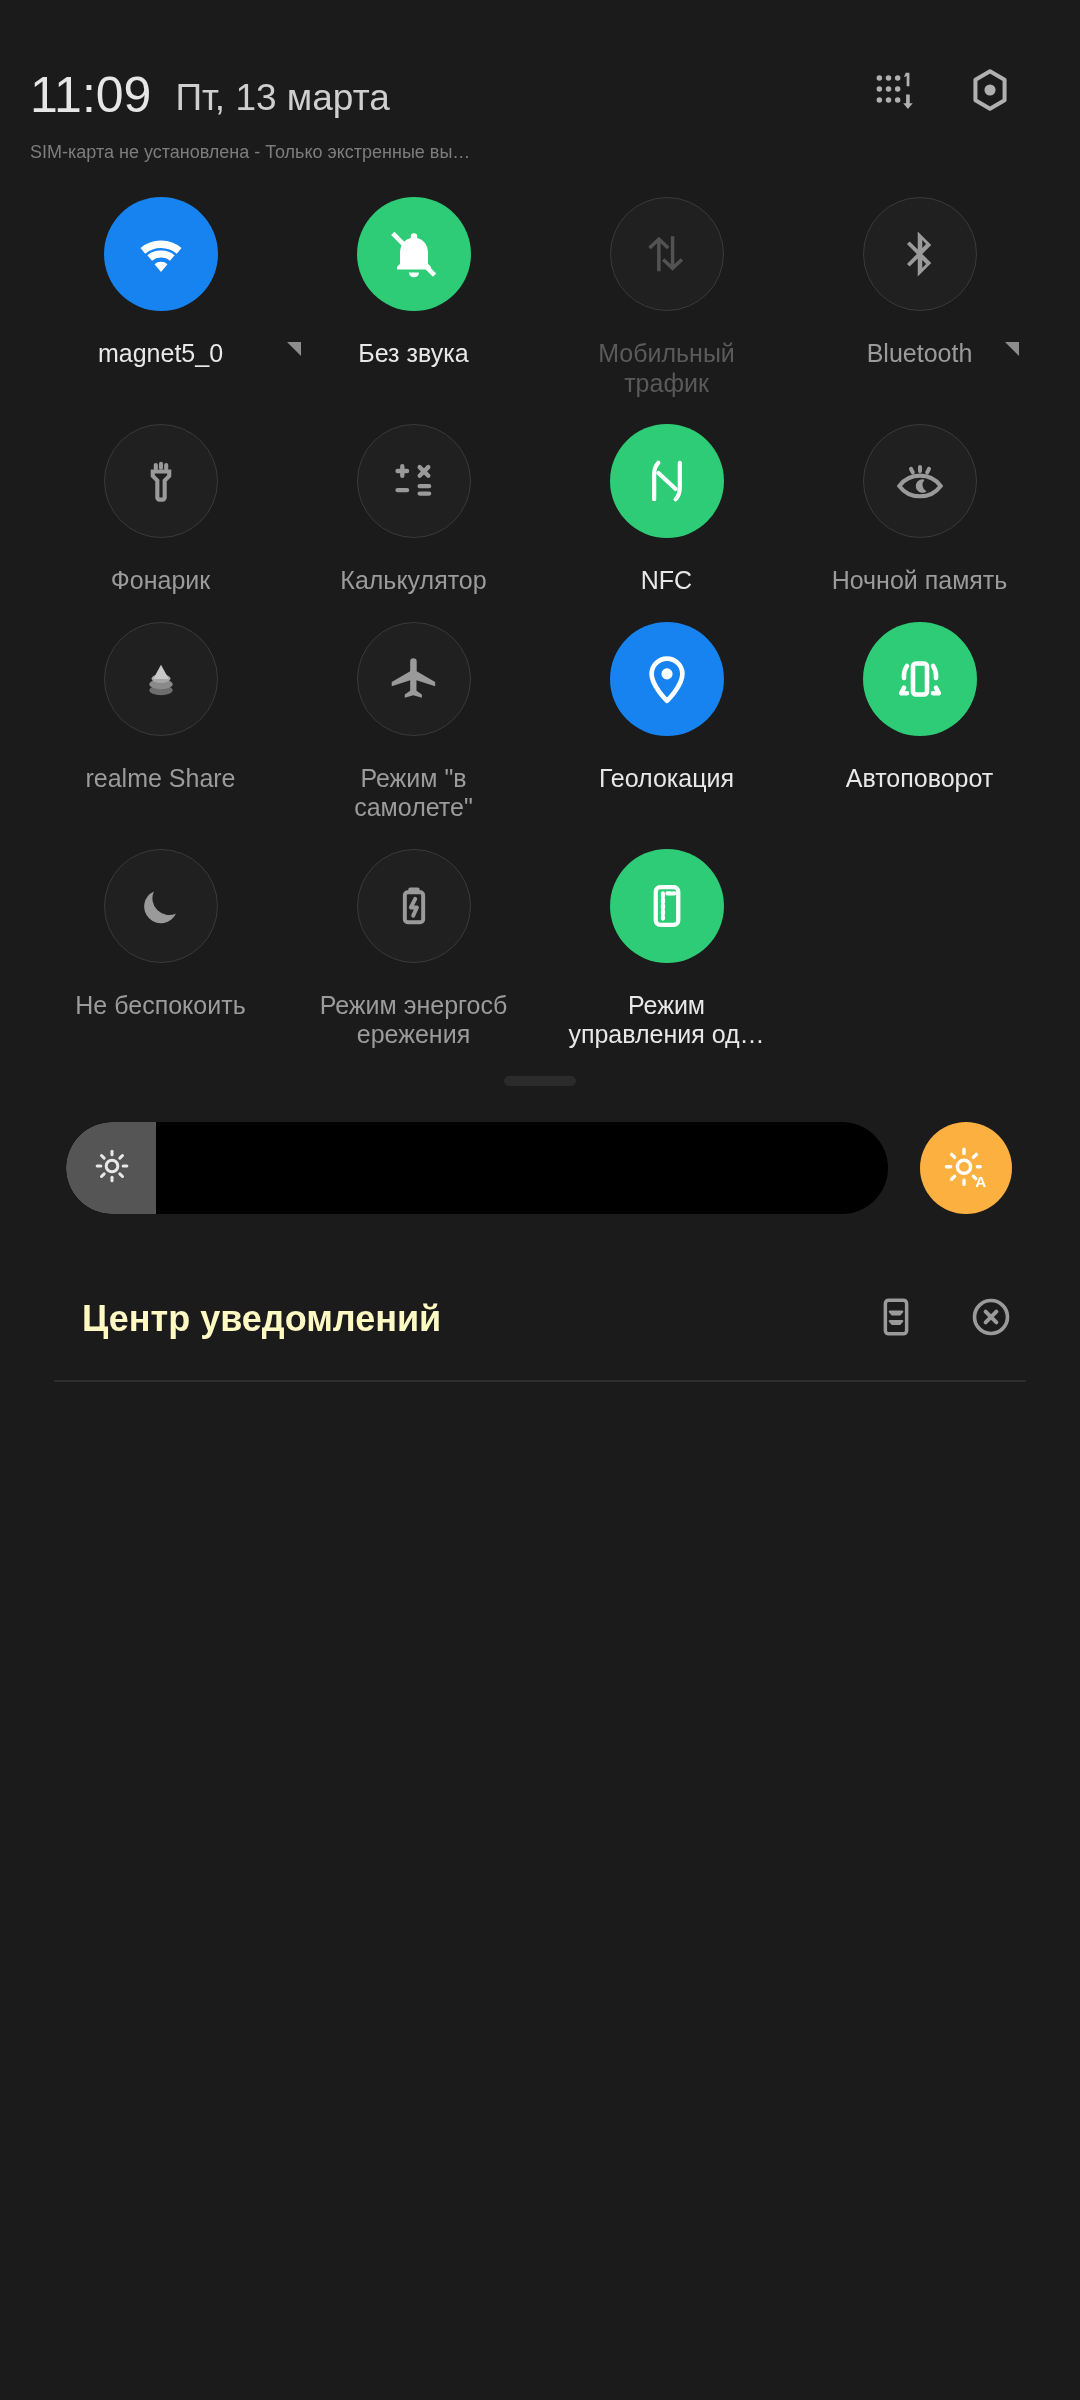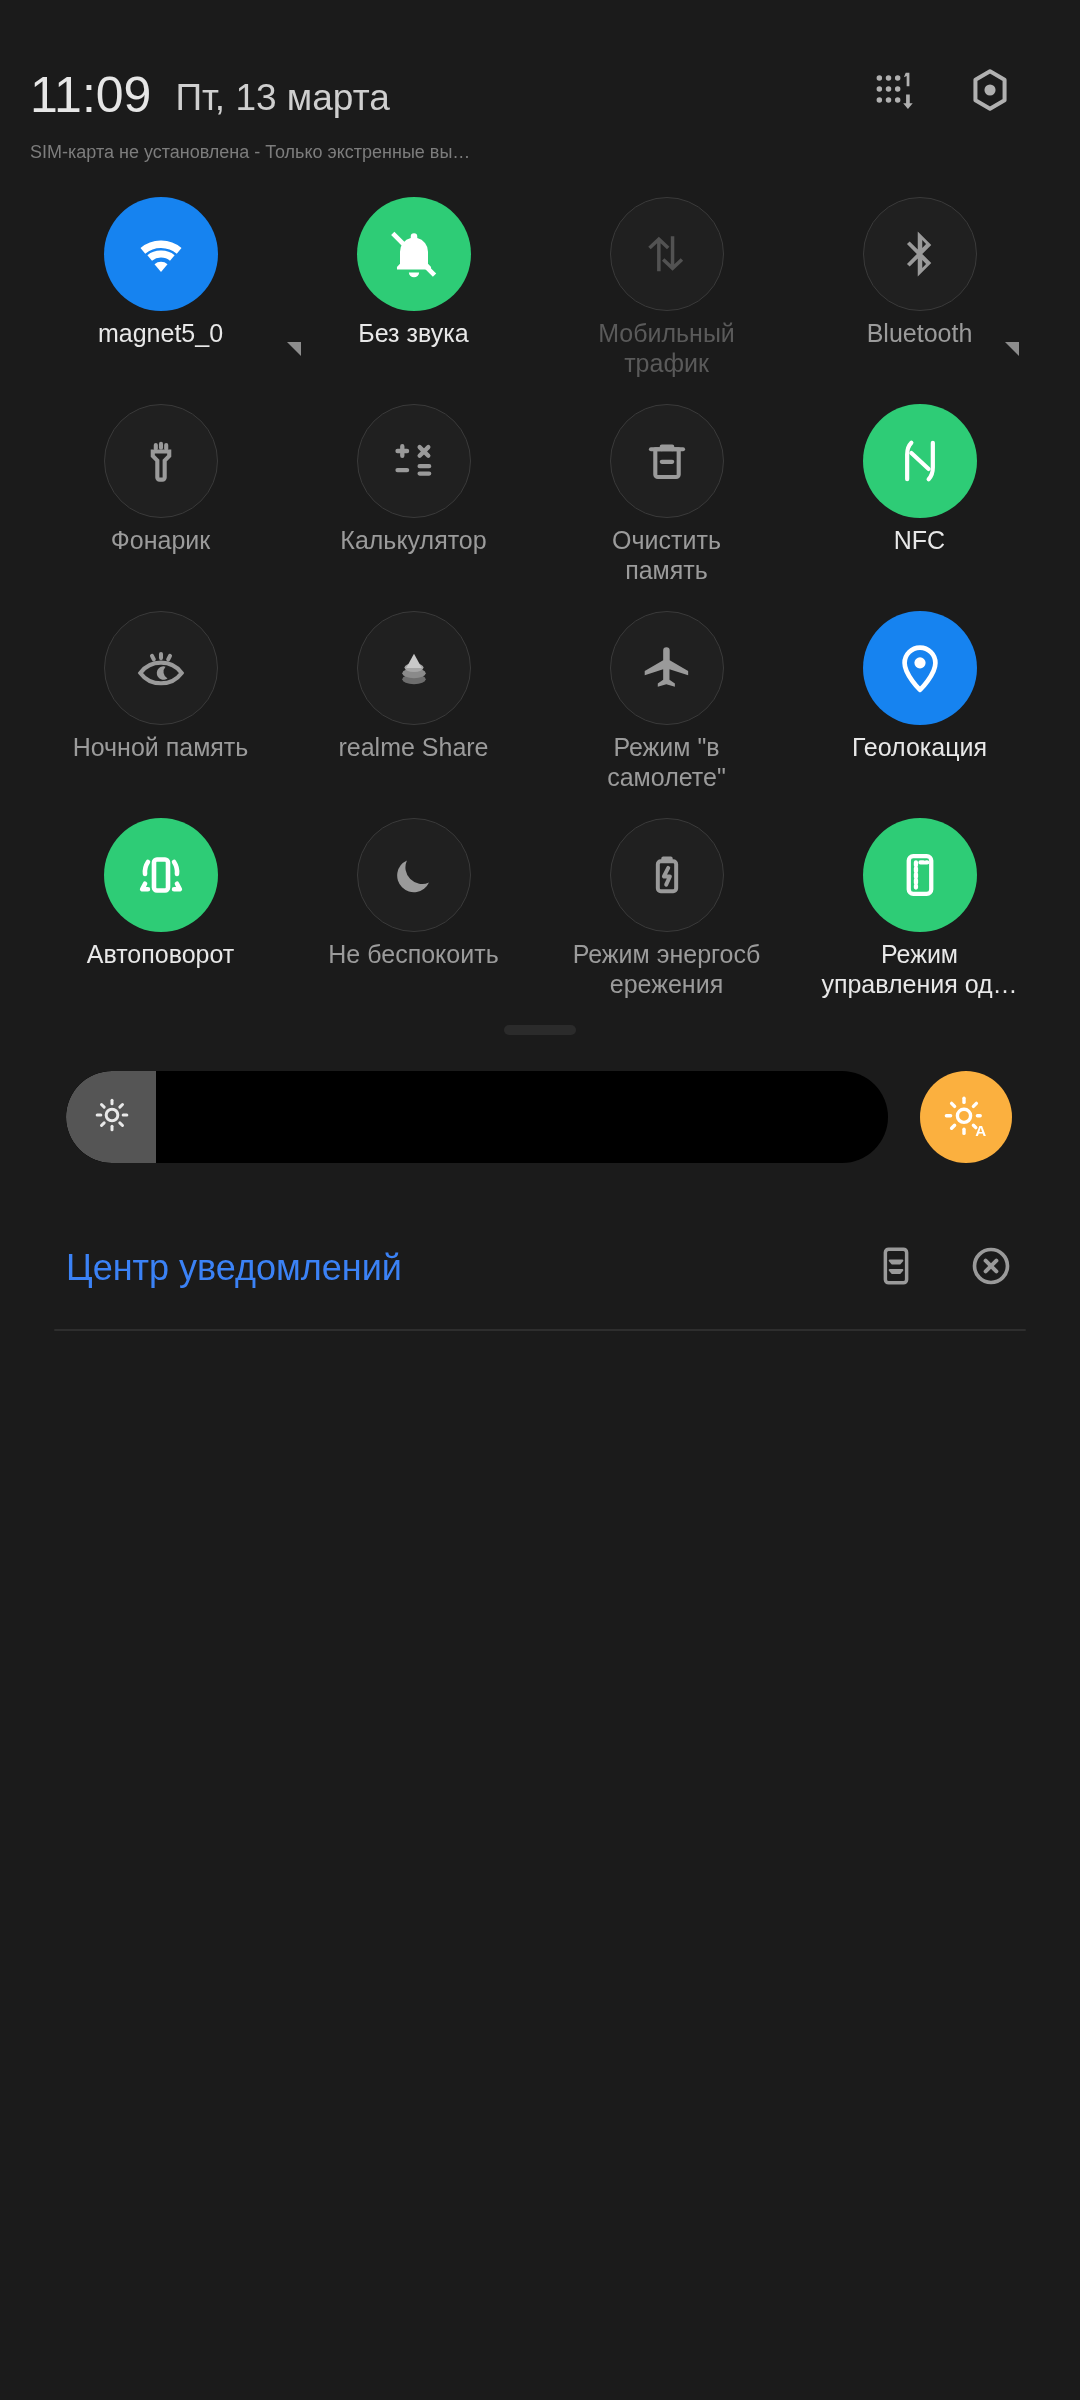--- a/index.html
+++ b/index.html
@@ -44,21 +44,21 @@
   }
   .tile-circle {
     width:114px; height:114px; border-radius:50%;
     display:flex; align-items:center; justify-content:center;
     border:1px solid #3a3a3a; background:#202020;
   }
   .tile.active .tile-circle { border-color:transparent; }
   .tile.on-green .tile-circle { background:#2ecc76; }
   .tile.on-blue  .tile-circle { background:#1683f0; }
   .tile-label {
-    margin-top:8px; font-size:25px; text-align:center;
+    margin-top:28px; font-size:25px; text-align:center;
     color:#9b9b9b; line-height:1.18; max-width:210px;
     white-space:pre-line;
   }
   .tile.lbl-bright .tile-label { color:#e8e8e8; }
   .tile.lbl-dim .tile-label { color:#5a5a5a; }
   .expand-tri {
     position:absolute;
     width:0; height:0;
     border-left:14px solid transparent;
     border-bottom:14px solid #8d8d8d;
@@ -87,21 +87,21 @@
   .auto-btn {
     width:92px; height:92px; border-radius:50%; background:#fbb03f;
     display:flex; align-items:center; justify-content:center; flex:none;
   }
 
   
   .notif-head {
     display:flex; align-items:center;
     padding:0 66px; margin-top:80px;
   }
-  .notif-title { font-size:36px; color:#3b82f6; font-weight:400; }
+  .notif-title { font-size:36px; color:#fef9c3; font-weight:700;margin-left:16px; }
   .notif-actions { margin-left:auto; display:flex; align-items:center; gap:50px; }
   .notif-divider {
     margin:36px 54px 0 54px; height:2px; background:#2e2e2e; border-radius:1px;
   }
 </style>
 </head>
 <body>
 
 <div class="header">
   <div class="clock-row">
@@ -209,34 +209,20 @@
           <path d="M4.4 7.4 h4.4 M6.6 5.2 v4.4"></path>
           <path d="M14.6 5.6 l4 4 M18.6 5.6 l-4 4"></path>
           <path d="M4.4 16.2 h4.4"></path>
           <path d="M14.6 14.4 h4.4 M14.6 17.8 h4.4"></path>
         </g>
       </svg>
     </div>
     <div class="tile-label">Калькулятор</div>
   </div>
 
-  <div class="tile lbl-normal">
-    <div class="tile-circle">
-      <svg class="ico" width="52" height="52" viewBox="0 0 24 24">
-        <g fill="none" stroke="#9a9a9a" stroke-width="1.9" stroke-linecap="round" stroke-linejoin="round">
-          <path d="M4.6 6.6 h14.8"></path>
-          <path d="M9.6 6.6 v-1.3 h4.8 v1.3"></path>
-          <path d="M6.6 6.6 h10.8 v11.6 a1.2 1.2 0 0 1 -1.2 1.2 h-8.4 a1.2 1.2 0 0 1 -1.2 -1.2 z"></path>
-          <path d="M9.6 12.4 h4.8"></path>
-        </g>
-      </svg>
-    </div>
-    <div class="tile-label">Очистить
-память</div>
-  </div>
 
   <div class="tile on-green active lbl-bright">
     <div class="tile-circle">
       <svg class="ico" width="56" height="56" viewBox="0 0 24 24">
         <g fill="none" stroke="#fff" stroke-width="1.8" stroke-linecap="round" stroke-linejoin="round">
           <path d="M8.3 4.2 C6.9 5.6 6.5 7 6.5 9.2 V19.8"></path>
           <path d="M15.7 19.8 C17.1 18.4 17.5 17 17.5 14.8 V4.2"></path>
           <path d="M8.3 8.6 L15.7 15.4"></path>
         </g>
       </svg>

